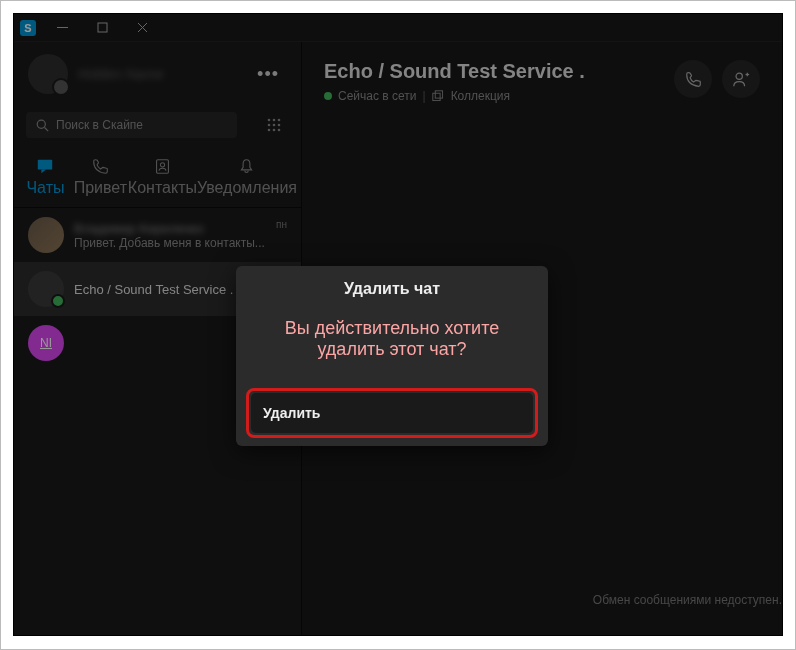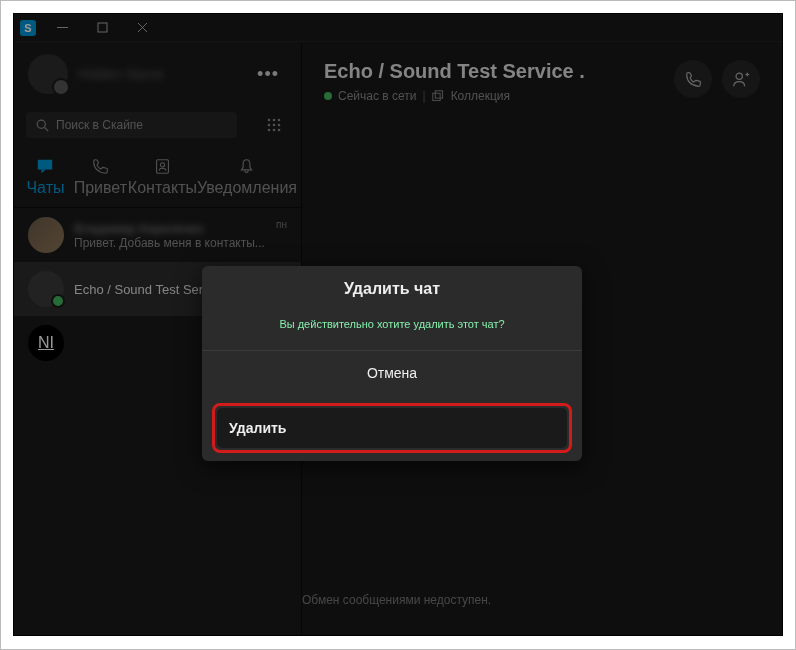--- a/index.html
+++ b/index.html
@@ -38,41 +38,41 @@
     .chat-list { flex: 1; overflow: hidden; }
     .chat-item { display: flex; align-items: center; padding: 9px 14px; cursor: pointer; gap: 10px; }
     .chat-item.selected { background: #2c2c2c; }
     .chat-avatar { width: 36px; height: 36px; border-radius: 50%; flex-shrink: 0; position: relative; }
     .chat-avatar.online::after { content: ''; position: absolute; width: 10px; height: 10px; background: #41b35d; border-radius: 50%; right: -1px; bottom: -1px; border: 2px solid #1a1a1a; }
     .chat-text { flex: 1; min-width: 0; }
     .chat-name { color: #ddd; font-size: 13px; white-space: nowrap; overflow: hidden; text-overflow: ellipsis; }
     .chat-name.blurred { filter: blur(3px); color: #888; }
     .chat-preview { color: #888; font-size: 12px; white-space: nowrap; overflow: hidden; text-overflow: ellipsis; }
     .chat-time { color: #777; font-size: 10px; align-self: flex-start; margin-top: 2px; }
-    .avatar-ni { background: #000000; color: #fff; display: flex; align-items: center; justify-content: center; font-size: 16px; text-decoration: underline; }
+    .avatar-ni { background: #d946ef; color: #fff; display: flex; align-items: center; justify-content: center; font-size: 12px; text-decoration: underline; }
     .avatar-echo { background: #3a3a3a; }
     .avatar-user1 { background: linear-gradient(135deg, #6b5b4a, #8b7355); }
 
     .main { flex: 1; background: #181818; display: flex; flex-direction: column; position: relative; }
     .chat-header { padding: 18px 22px 14px; display: flex; align-items: flex-start; }
     .chat-header-info { flex: 1; }
     .chat-title { color: #ddd; font-size: 20px; font-weight: 600; margin-bottom: 6px; }
     .chat-status { color: #888; font-size: 12px; display: flex; align-items: center; gap: 6px; }
     .status-dot { width: 8px; height: 8px; background: #41b35d; border-radius: 50%; }
     .divider { color: #555; }
     .header-actions { display: flex; gap: 10px; }
     .header-action-btn { width: 38px; height: 38px; border-radius: 50%; background: #252525; display: flex; align-items: center; justify-content: center; color: #aaa; cursor: pointer; }
 
-    .chat-body { flex: 1; display: flex; align-items: flex-end; justify-content: flex-start; padding-bottom: 28px; }
+    .chat-body { flex: 1; display: flex; align-items: flex-end; justify-content: flex-end; padding-bottom: 28px; }
     .unavailable-text { color: #777; font-size: 12px; }
 
     .modal-overlay { position: absolute; top: 0; left: 0; right: 0; bottom: 0; background: rgba(0,0,0,0.4); display: flex; align-items: flex-start; justify-content: center; padding-top: 252px; }
-    .modal { width: 380px; background: #2b2b2b; border-radius: 6px; overflow: hidden; box-shadow: 0 6px 24px rgba(0,0,0,0.6); position: relative; left: -6px; }
+    .modal { width: 312px; background: #2b2b2b; border-radius: 6px; overflow: hidden; box-shadow: 0 6px 24px rgba(0,0,0,0.6); position: relative; left: -6px; }
     .modal-title { color: #eee; font-size: 16px; font-weight: 600; text-align: center; padding: 14px 0 10px; }
-    .modal-body { color: #86efac; font-size: 11px; text-align: center; padding: 10px 20px 20px; }
+    .modal-body { color: #fca5a5; font-size: 18px; text-align: center; padding: 10px 20px 20px; }
     .modal-btn { border-top: 1px solid #3a3a3a; color: #eee; font-size: 14px; text-align: center; padding: 14px 0; cursor: pointer; }
     .modal-btn-container { padding: 8px 10px; }
     .delete-btn-wrap { border: 3px solid #d21b1b; border-radius: 8px; padding: 2px; }
     .delete-btn { background: #1a1a1a; color: #eee; font-size: 14px; font-weight: 600; padding: 12px 12px; border-radius: 5px; cursor: pointer; }
   </style>
 </head>
 <body>
 
 <div class="outer">
   <div class="window">
@@ -226,21 +226,20 @@
         <div class="chat-body">
           <div class="unavailable-text">Обмен сообщениями недоступен.</div>
         </div>
       </div>
     </div>
 
     <div class="modal-overlay">
       <div class="modal">
         <div class="modal-title">Удалить чат</div>
         <div class="modal-body">Вы действительно хотите удалить этот чат?</div>
-        <div class="modal-btn">Отмена</div>
         <div class="modal-btn-container">
           <div class="delete-btn-wrap">
             <div class="delete-btn">Удалить</div>
           </div>
         </div>
       </div>
     </div>
 
   </div>
 </div>

